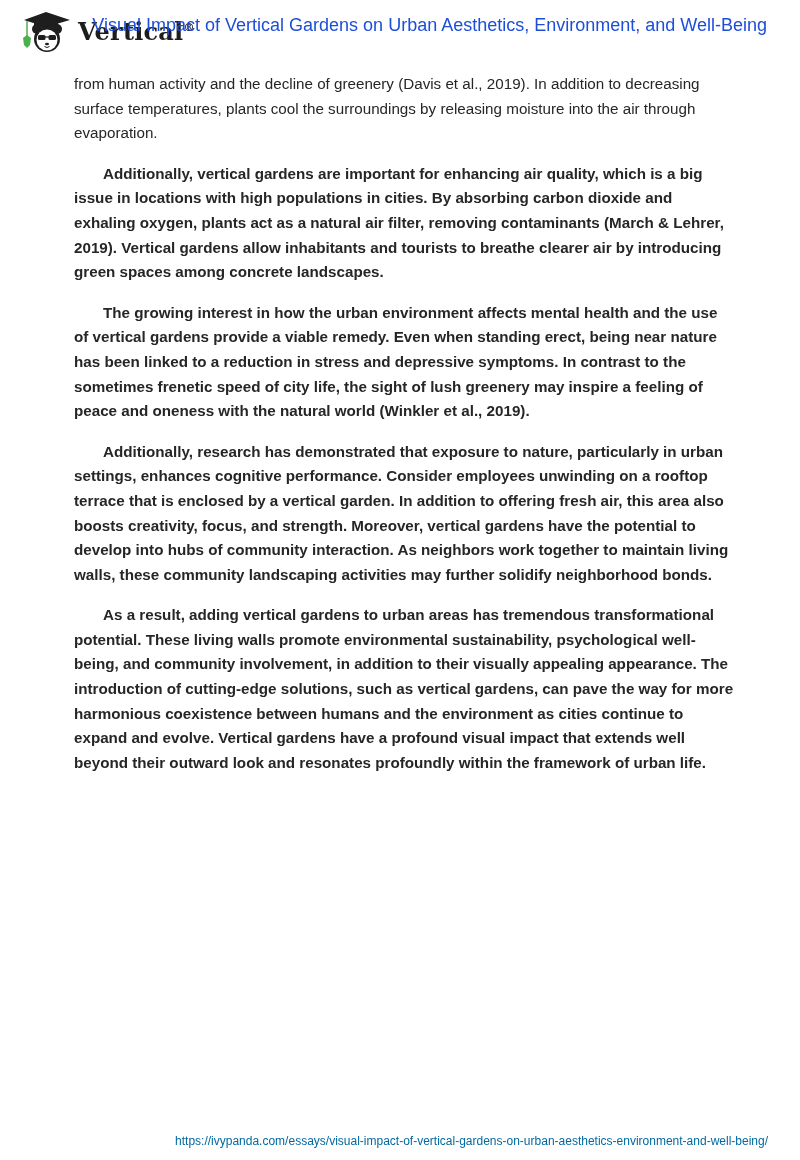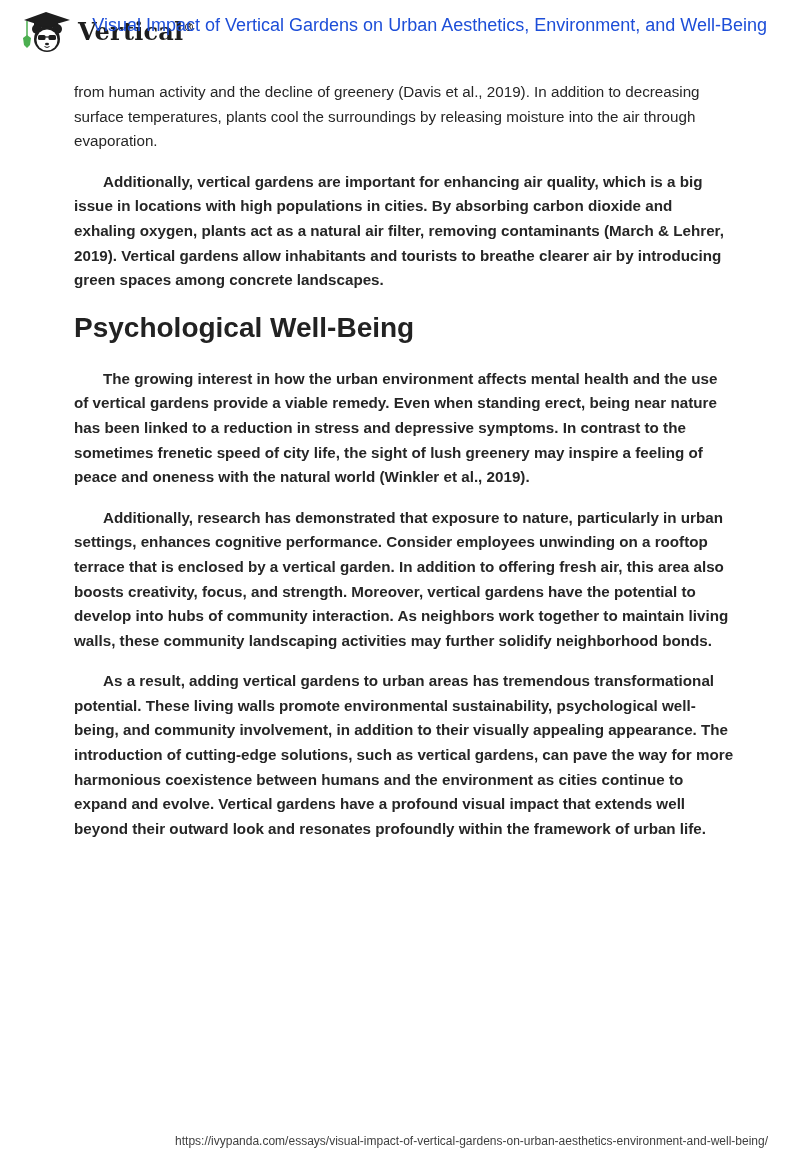--- a/index.html
+++ b/index.html
@@ -6,24 +6,24 @@
   body { width: 800px; height: 1160px; position: relative; overflow: hidden;
          font-family: "Liberation Sans", sans-serif; color: #222222; }
   .header { position: absolute; top: 0; left: 0; width: 800px; height: 60px; }
   .logo { position: absolute; left: 18px; top: 8px; display: flex; align-items: center; }
   .logo-icon { width: 56px; height: 46px; }
   .logo-text { font-family: "DejaVu Serif", serif; font-weight: bold; font-size: 24px;
                color: #1d1d1d; margin-left: 4px; letter-spacing: 0.2px; }
   .logo-text sup { font-size: 11px; vertical-align: super; }
   .header-title { position: absolute; right: 33px; top: 15px; font-size: 18px; color: #1d4ed8; }
   .content { position: absolute; left: 74px; top: 72px; width: 660px; }
-  p { margin: 8px 0 16px 0; font-size: 15.2px; line-height: 24.6px; color: #262626; }
+  p { margin: 0 0 16px 0; font-size: 15.2px; line-height: 24.6px; color: #262626; }
   p.indent { text-indent: 29px; font-weight: bold; }
   h2 { margin: 18px 0 22px 0; font-size: 28px; font-weight: bold; color: #222222; line-height: 34px; }
-  .footer-url { position: absolute; right: 32px; top: 1134px; font-size: 12px; color: #404040; }
+  .footer-url { position: absolute; right: 32px; top: 1134px; font-size: 12px; color: #0369a1; }
 </style>
 </head>
 <body>
 
 <div class="header">
   <div class="logo">
     <svg class="logo-icon" viewBox="0 0 56 46">
 
       <polygon points="6,12 28,4 52,12 28,19" fill="#1e1e1e"></polygon>
       <rect x="16" y="13" width="24" height="6" fill="#1e1e1e"></rect>
@@ -46,20 +46,19 @@
     </svg>
     <span class="logo-text"><span>Vertical</span><sup>®</sup></span>
   </div>
   <div class="header-title">Visual Impact of Vertical Gardens on Urban Aesthetics, Environment, and Well-Being</div>
 </div>
 
 <div class="content">
   <p>from human activity and the decline of greenery (Davis et al., 2019). In addition to decreasing surface temperatures, plants cool the surroundings by releasing moisture into the air through evaporation.</p>
   <p class="indent">Additionally, vertical gardens are important for enhancing air quality, which is a big issue in locations with high populations in cities. By absorbing carbon dioxide and exhaling oxygen, plants act as a natural air filter, removing contaminants (March &amp; Lehrer, 2019). Vertical gardens allow inhabitants and tourists to breathe clearer air by introducing green spaces among concrete landscapes.</p>
 
-  <h2>Psychological Well-Being</h2>
   <p class="indent">The growing interest in how the urban environment affects mental health and the use of vertical gardens provide a viable remedy. Even when standing erect, being near nature has been linked to a reduction in stress and depressive symptoms. In contrast to the sometimes frenetic speed of city life, the sight of lush greenery may inspire a feeling of peace and oneness with the natural world (Winkler et al., 2019).</p>
   <p class="indent">Additionally, research has demonstrated that exposure to nature, particularly in urban settings, enhances cognitive performance. Consider employees unwinding on a rooftop terrace that is enclosed by a vertical garden. In addition to offering fresh air, this area also boosts creativity, focus, and strength. Moreover, vertical gardens have the potential to develop into hubs of community interaction. As neighbors work together to maintain living walls, these community landscaping activities may further solidify neighborhood bonds.</p>
 
   <p class="indent">As a result, adding vertical gardens to urban areas has tremendous transformational potential. These living walls promote environmental sustainability, psychological well-being, and community involvement, in addition to their visually appealing appearance. The introduction of cutting-edge solutions, such as vertical gardens, can pave the way for more harmonious coexistence between humans and the environment as cities continue to expand and evolve. Vertical gardens have a profound visual impact that extends well beyond their outward look and resonates profoundly within the framework of urban life.</p>
 </div>
 
 <div class="footer-url">https://ivypanda.com/essays/visual-impact-of-vertical-gardens-on-urban-aesthetics-environment-and-well-being/</div>
 
 </body></html>

